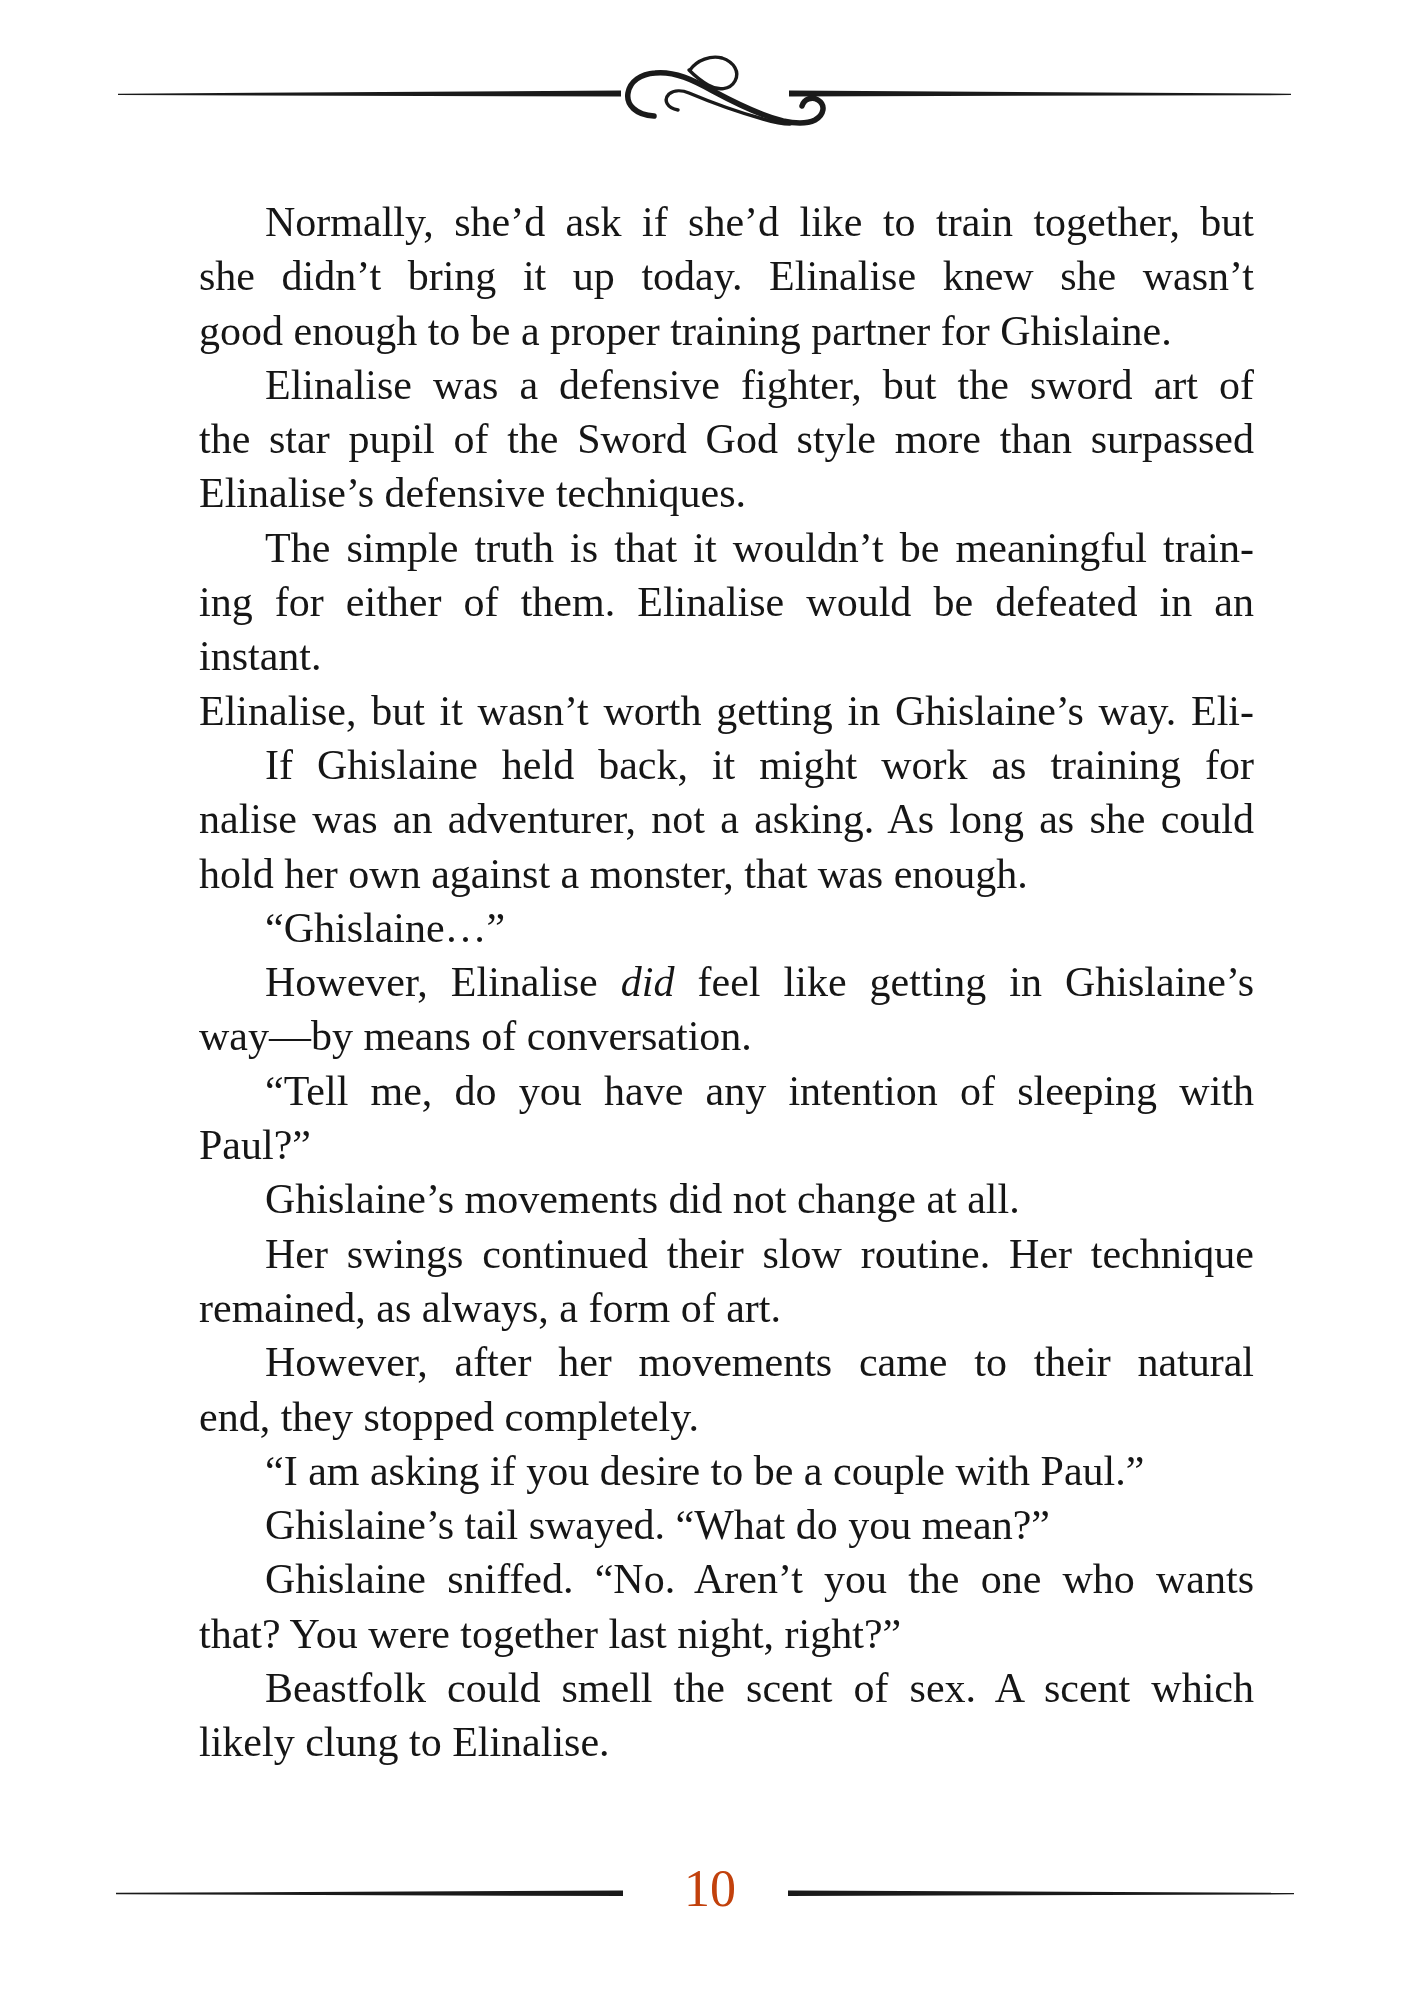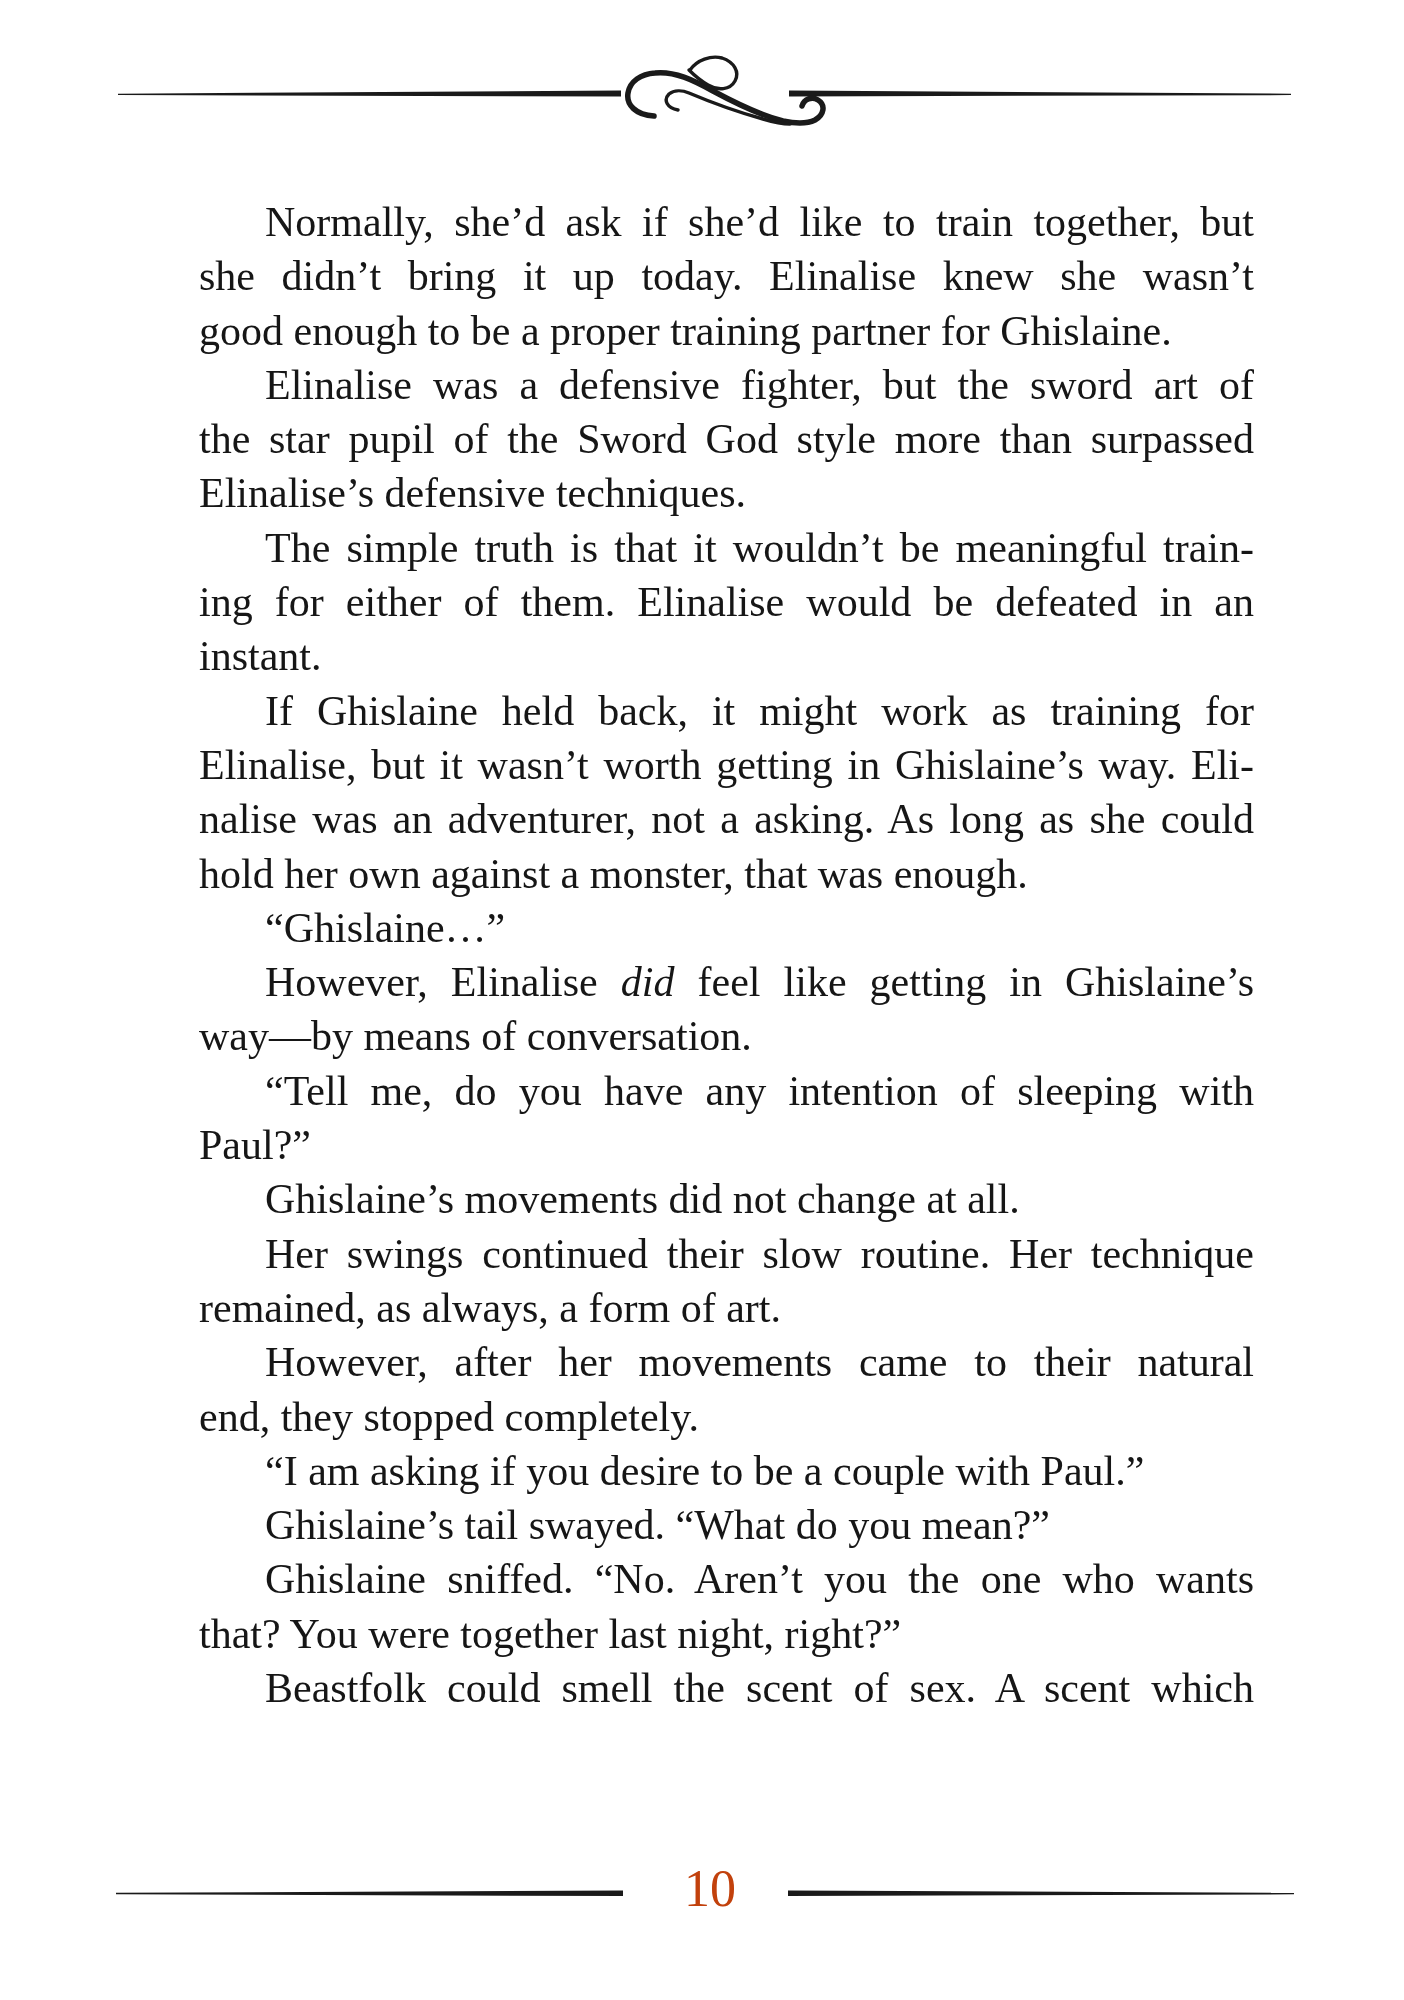--- a/index.html
+++ b/index.html
@@ -91,39 +91,40 @@
   <div class="body-text">
       <div class="line first"><span>Normally, she’d ask if she’d like to train together, but</span></div>
       <div class="line"><span>she didn’t bring it up today. Elinalise knew she wasn’t</span></div>
       <div class="line last"><span>good enough to be a proper training partner for Ghislaine.</span></div>
       <div class="line first"><span>Elinalise was a defensive fighter, but the sword art of</span></div>
       <div class="line"><span>the star pupil of the Sword God style more than surpassed</span></div>
       <div class="line last"><span>Elinalise’s defensive techniques.</span></div>
       <div class="line first"><span>The simple truth is that it wouldn’t be meaningful train-</span></div>
       <div class="line"><span>ing for either of them. Elinalise would be defeated in an</span></div>
       <div class="line last"><span>instant.</span></div>
+      <div class="line"><span>Elinalise, but it wasn’t worth getting in Ghislaine’s way. Eli-</span></div>
       <div class="line first"><span>If Ghislaine held back, it might work as training for</span></div>
-      <div class="line"><span>Elinalise, but it wasn’t worth getting in Ghislaine’s way. Eli-</span></div>
       <div class="line"><span>nalise was an adventurer, not a asking. As long as she could</span></div>
       <div class="line last"><span>hold her own against a monster, that was enough.</span></div>
       <div class="line first last"><span>“Ghislaine…”</span></div>
       <div class="line first"><span>However, Elinalise </span><i>did</i><span> feel like getting in Ghislaine’s</span></div>
       <div class="line last"><span>way—by means of conversation.</span></div>
       <div class="line first"><span>“Tell me, do you have any intention of sleeping with</span></div>
       <div class="line last"><span>Paul?”</span></div>
       <div class="line first last"><span>Ghislaine’s movements did not change at all.</span></div>
       <div class="line first"><span>Her swings continued their slow routine. Her technique</span></div>
       <div class="line last"><span>remained, as always, a form of art.</span></div>
       <div class="line first"><span>However, after her movements came to their natural</span></div>
       <div class="line last"><span>end, they stopped completely.</span></div>
       <div class="line first last"><span>“I am asking if you desire to be a couple with Paul.”</span></div>
       <div class="line first last"><span>Ghislaine’s tail swayed. “What do you mean?”</span></div>
       <div class="line first"><span>Ghislaine sniffed. “No. Aren’t you the one who wants</span></div>
       <div class="line last"><span>that? You were together last night, right?”</span></div>
       <div class="line first"><span>Beastfolk could smell the scent of sex. A scent which</span></div>
+      <div class="line last"><span>likely clung to Elinalise.</span></div>
     </div>
 
   <svg class="footer-svg" width="1404" height="120" viewBox="0 1840 1404 120">
     <g fill="#1a1a1a" stroke="none">
       <polygon points="116,1892.8 623,1890.5 623,1896.1 116,1894.3"></polygon>
       <polygon points="788,1890.5 1294,1892.8 1294,1894.3 788,1896.1"></polygon>
     </g>
   </svg>
   <div class="page-number">10</div>
 

